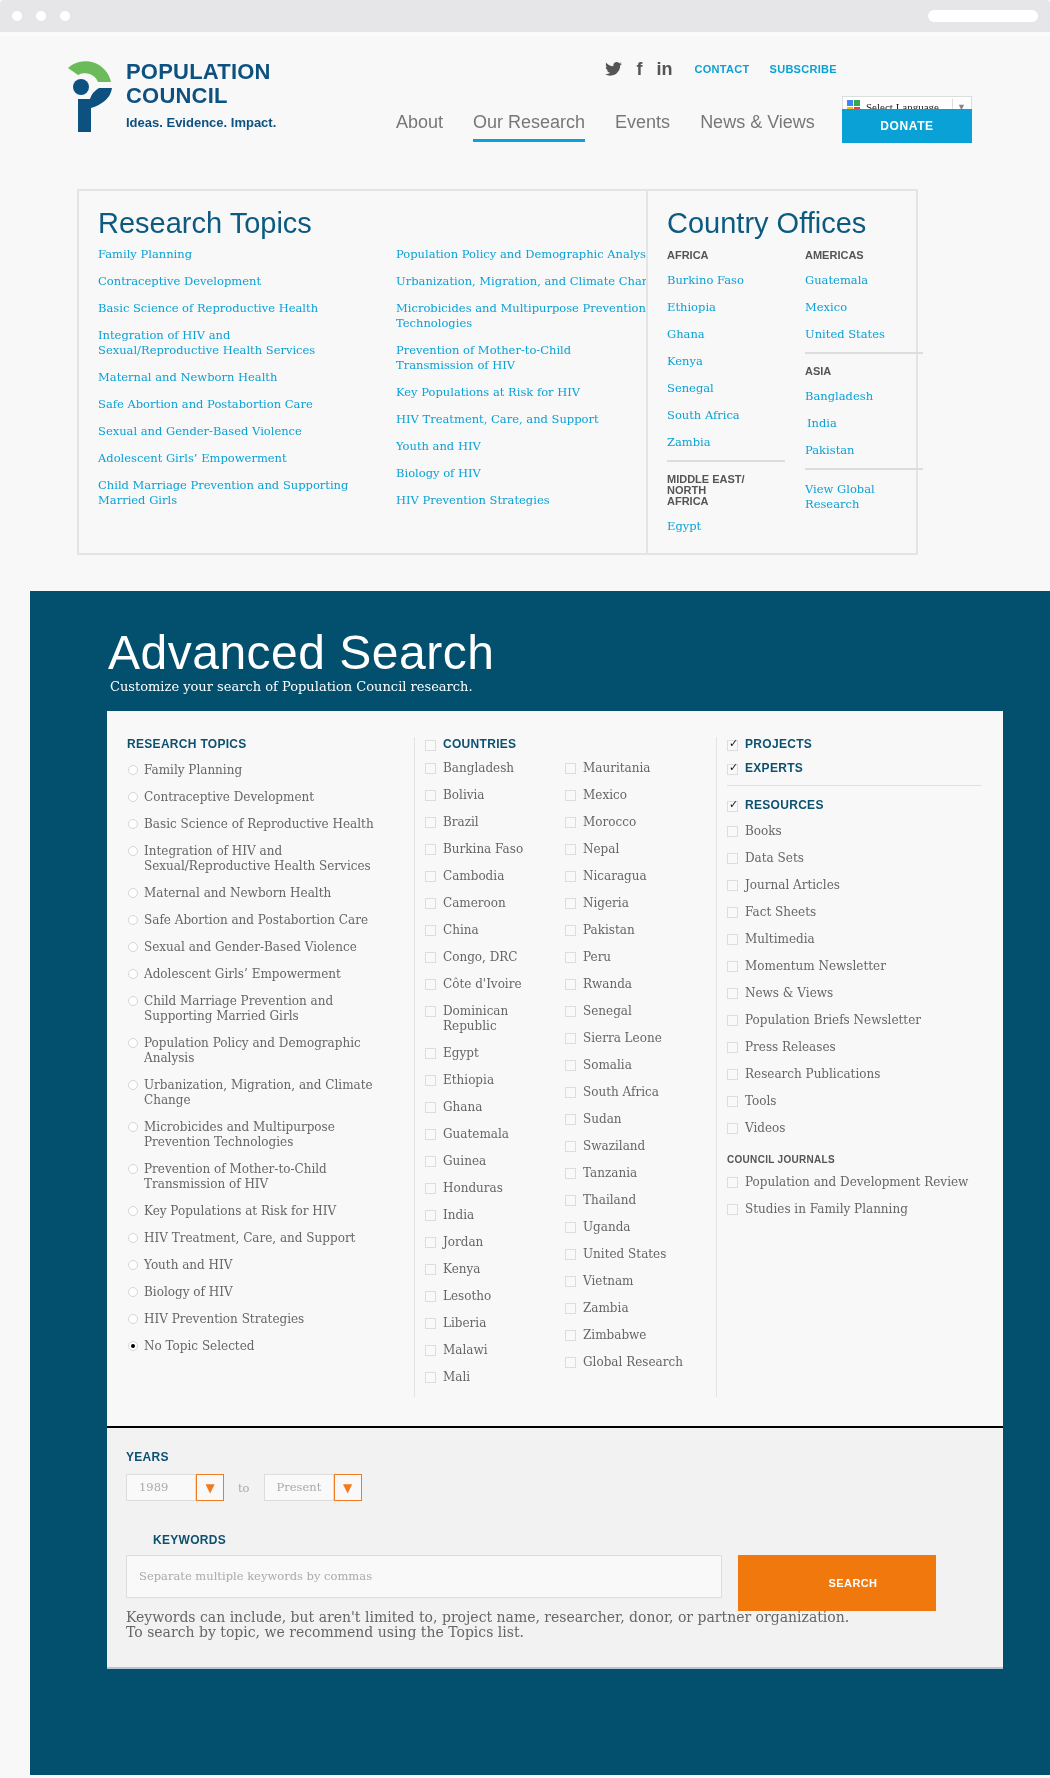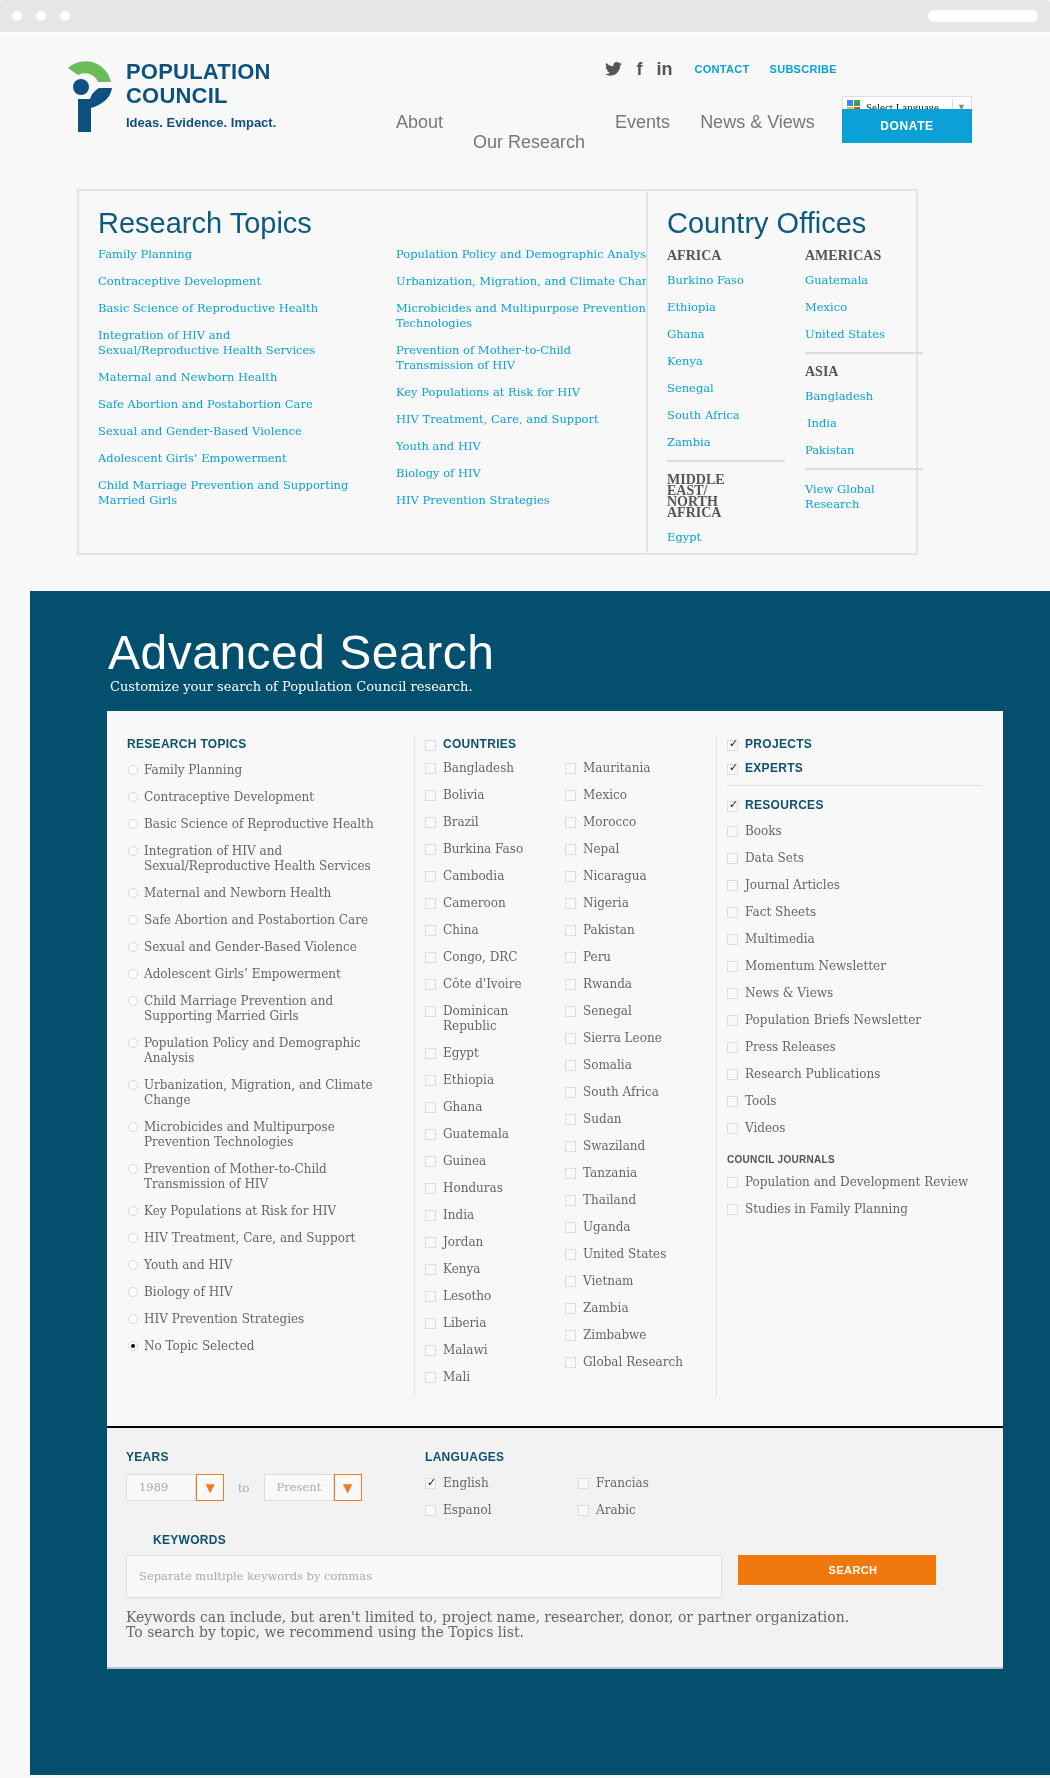--- a/index.html
+++ b/index.html
@@ -23,33 +23,33 @@
   .social span { font-family: "Liberation Sans", sans-serif; font-weight: bold; color: #555; font-size: 18px; line-height: 18px; }
   .util-link { font-family: "Liberation Sans", sans-serif; font-weight: bold; font-size: 11px; color: #0aa1d6; margin-right: 20px; letter-spacing: 0.3px; }
   .lang-select { position: absolute; left: 842px; top: 60px; width: 130px; height: 21px; border: 1px solid #ddd; background: #fff; display: flex; align-items: center; font-family: Liberation Serif, serif; font-size: 11px; color: #222; justify-content: space-between; }
   .lang-select .g { width: 14px; height: 14px; margin: 0 5px 0 4px; position: relative; }
   .lang-select .g i { position: absolute; width: 6px; height: 6px; display: block; }
   .lang-select .sep { margin-left: auto; border-left: 1px solid #ddd; height: 15px; width: 1px; margin-right: 4px; }
   .lang-select .arr { color: #888; font-size: 9px; margin-right: 5px; }
 
   .mainnav { position: absolute; left: 396px; top: 76px; display: flex; gap: 0; }
   .mainnav a { font-family: "Liberation Sans", sans-serif; font-size: 18px; color: #777; text-decoration: none; margin-right: 30px; padding-bottom: 6px; display: block; }
-  .mainnav a.active { border-bottom: 3px solid #0aa1d6; margin-top: 20px; }
+  .mainnav a.active { border-bottom: 3px solid #0aa1d6; }
   .donate { position: absolute; left: 842px; top: 73px; width: 130px; height: 34px; background: #0aa1d6; color: #fff; font-family: "Liberation Sans", sans-serif; font-weight: bold; font-size: 12px; letter-spacing: 0.6px; display: flex; align-items: center; justify-content: center; }
 
   
   .mega { height: 436px; background: #f8f8f8; position: relative; }
   .card { position: absolute; background: #f8f8f8; border: 2px solid #e4e4e4; }
   .card-topics { left: 77px; top: 34px; width: 590px; height: 366px; }
   .card-offices { left: 646px; top: 34px; width: 272px; height: 366px; }
   .card h2 { font-family: "Liberation Sans", sans-serif; font-weight: normal; font-size: 29px; color: #0d5a80; position: absolute; left: 19px; top: 16px; }
   .topic-col { position: absolute; top: 56px; width: 270px; }
   .topic-col a { display: block; font-family: "DejaVu Serif", serif; font-size: 11.5px; color: #0aa1d6; line-height: 15px; margin-bottom: 12px; text-decoration: none; }
   .off-col { position: absolute; top: 59px; width: 118px; }
-  .off-col .rh { font-family: Liberation Serif, serif; font-weight: bold; font-size: 14px; color: #555; margin-bottom: 12px; line-height: 11px; }
+  .off-col .rh { font-family: Liberation Sans, sans-serif; font-weight: bold; font-size: 11px; color: #555; margin-bottom: 12px; line-height: 11px; }
   .off-col a { display: block; font-size: 11.5px; color: #0aa1d6; line-height: 15px; margin-bottom: 12px; text-decoration: none; }
   .off-col hr { border: none; border-top: 2px solid #ddd; margin: -2px 0 12px 0; }
 
   
   .adv { background: #024f6e; position: relative; height: 1184px; margin-left: 30px; }
   .adv h1 { position: absolute; left: 78px; top: 34px; font-family: "Liberation Sans", sans-serif; font-weight: normal; font-size: 48px; color: #fff; letter-spacing: 0.5px; }
   .adv .sub { position: absolute; left: 80px; top: 88px; font-size: 13px; color: #fff; }
   .panel { position: absolute; left: 77px; top: 120px; width: 896px; background: #f8f8f8; }
   .panel-top { height: 715px; position: relative; }
   .panel-bot { height: 243px; background: #f2f2f2; border-top: 2px solid #000000; position: relative; border-bottom: 2px solid #b9c6cf; }
@@ -74,21 +74,21 @@
 
   .years { position: absolute; left: 19px; top: 22px; }
   .yr-row { display: flex; align-items: center; margin-top: 10px; }
   .yr-field { width: 70px; height: 27px; border: 1px solid #ddd; background: #f9f9f9; font-size: 11.5px; color: #aaa; padding-left: 12px; line-height: 25px; }
   .yr-btn { width: 28px; height: 27px; border: 1px solid #f27b20; background: #f9f9f9; display: flex; align-items: center; justify-content: center; color: #f27b20; font-size: 12px; }
   .yr-to { color: #aaa; font-size: 11.5px; margin: 0 14px; }
   .langs { position: absolute; left: 318px; top: 22px; }
   .langs .grid { display: grid; grid-template-columns: 153px 120px; margin-top: 12px; }
   .kw { position: absolute; left: 18px; top: 105px; padding-left: 28px; }
   .kw-input { position: absolute; left: 19px; top: 127px; width: 596px; height: 43px; border: 1px solid #ddd; background: #f9f9f9; font-size: 11.5px; color: #aaa; padding-left: 12px; line-height: 41px; font-family: "DejaVu Serif", serif; }
-  .search-btn { position: absolute; left: 631px; top: 127px; width: 198px; height: 30px; background: #f0780c; color: #fff; font-family: "Liberation Sans", sans-serif; font-weight: bold; font-size: 11px; display: flex; align-items: center; justify-content: center; letter-spacing: 0.4px; padding-left: 32px; }
+  .search-btn { position: absolute; left: 631px; top: 127px; width: 198px; height: 56px; background: #f0780c; color: #fff; font-family: "Liberation Sans", sans-serif; font-weight: bold; font-size: 11px; display: flex; align-items: center; justify-content: center; letter-spacing: 0.4px; padding-left: 32px; }
   .kw-help { position: absolute; left: 19px; top: 182px; font-size: 14px; color: #666; line-height: 15px; }
 </style>
 </head>
 <body>
 
 <div class="chrome">
   <span class="dot" style="left:12px"></span>
   <span class="dot" style="left:36px"></span>
   <span class="dot" style="left:60px"></span>
   <span class="addr"></span>
@@ -574,41 +574,20 @@
               <span>▼</span>
             </div>
           <span class="yr-to">to</span>
           <div class="yr-field">Present</div>
           <div class="yr-btn">
               <span>▼</span>
             </div>
         </div>
       </div>
 
-      <div class="langs">
-        <div class="sec-h">LANGUAGES</div>
-        <div class="grid" id="lang-grid">
-            <div class="cb-item">
-              <span class="cb on"></span>
-              <span>English</span>
-            </div>
-            <div class="cb-item">
-              <span class="cb"></span>
-              <span>Francias</span>
-            </div>
-            <div class="cb-item">
-              <span class="cb"></span>
-              <span>Espanol</span>
-            </div>
-            <div class="cb-item">
-              <span class="cb"></span>
-              <span>Arabic</span>
-            </div>
-          </div>
-      </div>
 
       <div class="kw sec-h">KEYWORDS</div>
       <div class="kw-input">Separate multiple keywords by commas</div>
       <div class="search-btn">SEARCH</div>
       <div class="kw-help">
         <div>Keywords can include, but aren't limited to, project name, researcher, donor, or partner organization.</div>
         <div>To search by topic, we recommend using the Topics list.</div>
       </div>
     </div>
   </div>

